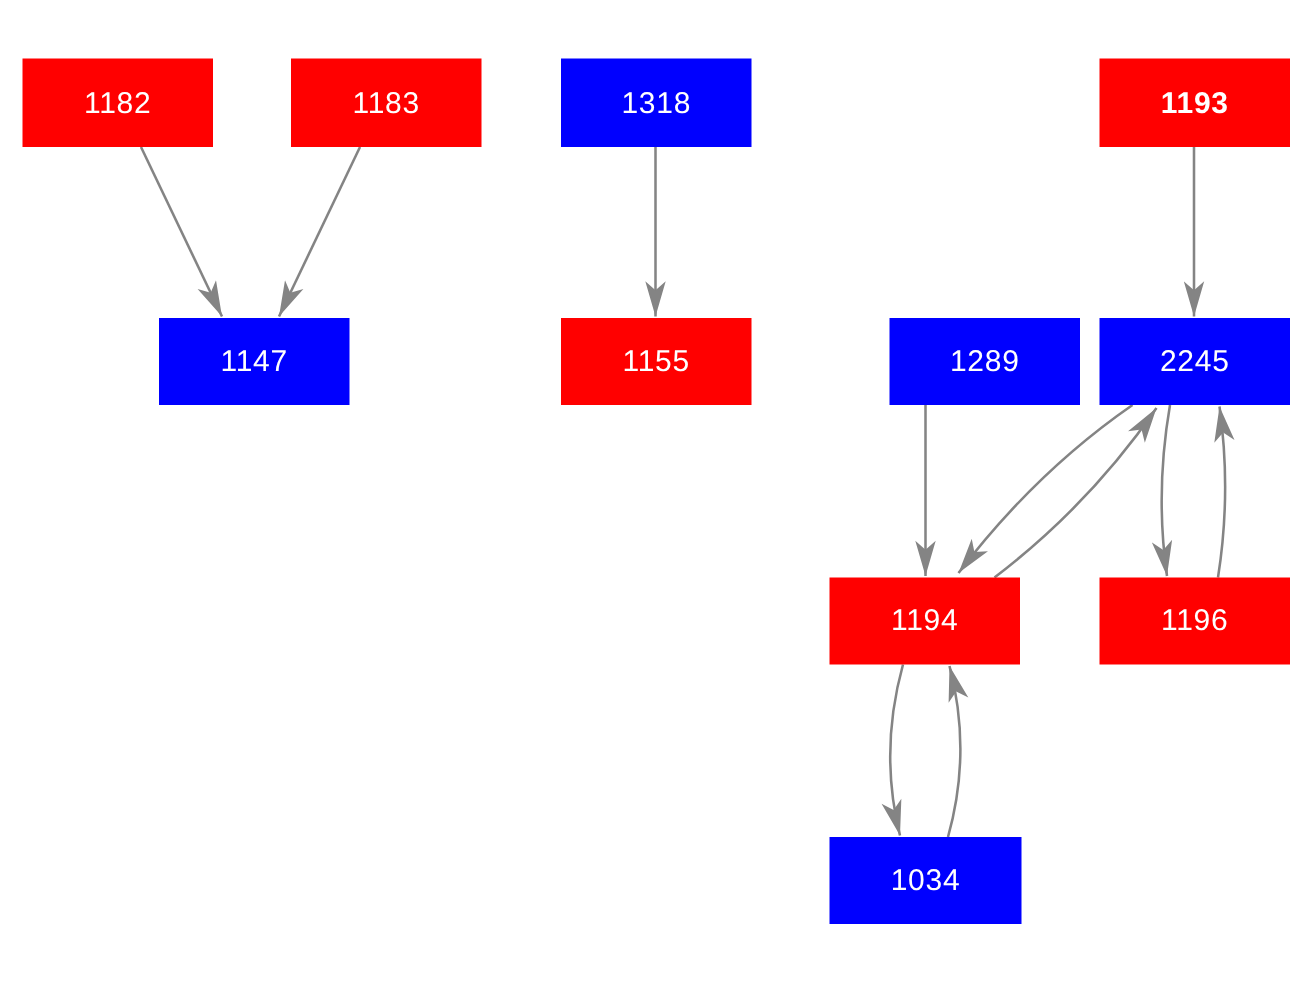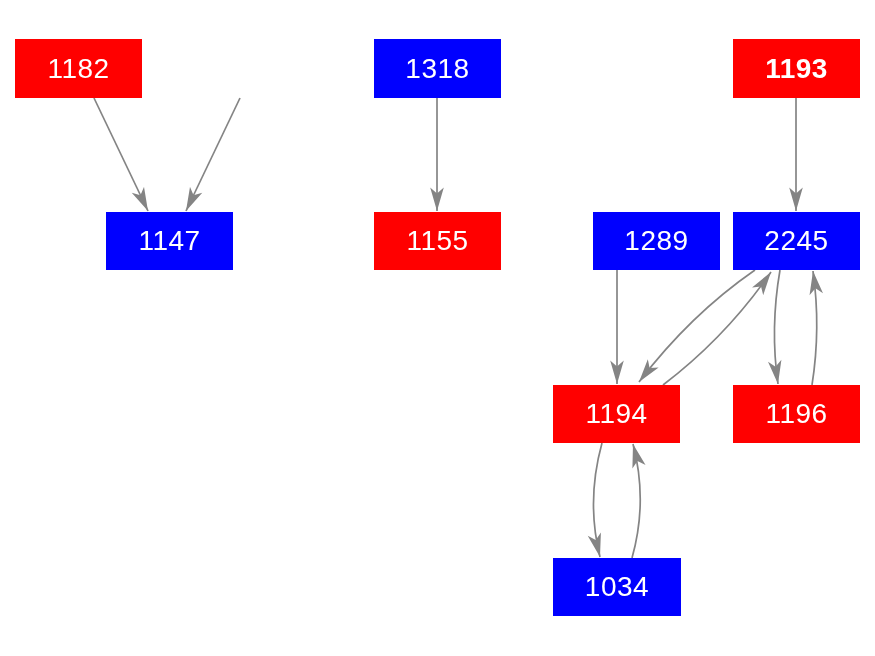--- a/index.html
+++ b/index.html
@@ -32,21 +32,21 @@
   .node {
     position: absolute;
     display: flex;
     align-items: center;
     justify-content: center;
     box-sizing: border-box;
     cursor: pointer;
   }
   .node .node-label {
     color: #ffffff;
-    font-size: 28px;
+    font-size: 20px;
     line-height: 1;
     letter-spacing: 0.5px;
     user-select: none;
   }
   .edge-path {
     fill: none;
     stroke-width: 1.7px;
   }
 </style>
 </head>
@@ -70,20 +70,23 @@
         <path d="M 780 270 Q 770 328 778 384" class="edge-path" stroke="#848484" marker-end="url(#arrowhead)"></path>
         <path d="M 812 385 Q 821 328 813 271" class="edge-path" stroke="#848484" marker-end="url(#arrowhead)"></path>
         <path d="M 602 443 Q 586 501 600 557" class="edge-path" stroke="#848484" marker-end="url(#arrowhead)"></path>
         <path d="M 632 558 Q 648 501 633 444" class="edge-path" stroke="#848484" marker-end="url(#arrowhead)"></path>
       </g>
   </svg>
   <div id="nodes-layer">
       <div class="node" style="left: 15px; top: 39px; width: 127px; height: 59px; background: rgb(255, 0, 0);">
         <span class="node-label" style="color: rgb(255, 255, 255);">1182</span>
       </div>
+      <div class="node" style="left: 194px; top: 39px; width: 127px; height: 59px; background: rgb(255, 0, 0);">
+        <span class="node-label" style="color: rgb(255, 255, 255);">1183</span>
+      </div>
       <div class="node" style="left: 374px; top: 39px; width: 127px; height: 59px; background: rgb(0, 0, 255);">
         <span class="node-label" style="color: rgb(255, 255, 255);">1318</span>
       </div>
       <div class="node" style="left: 733px; top: 39px; width: 127px; height: 59px; background: rgb(255, 0, 0);">
         <span class="node-label" style="color: rgb(255, 255, 255); font-weight: bold;">1193</span>
       </div>
       <div class="node" style="left: 106px; top: 212px; width: 127px; height: 58px; background: rgb(0, 0, 255); justify-content: center;">
         <span class="node-label" style="color: rgb(255, 255, 255);">1147</span>
       </div>
       <div class="node" style="left: 374px; top: 212px; width: 127px; height: 58px; background: rgb(255, 0, 0);">

